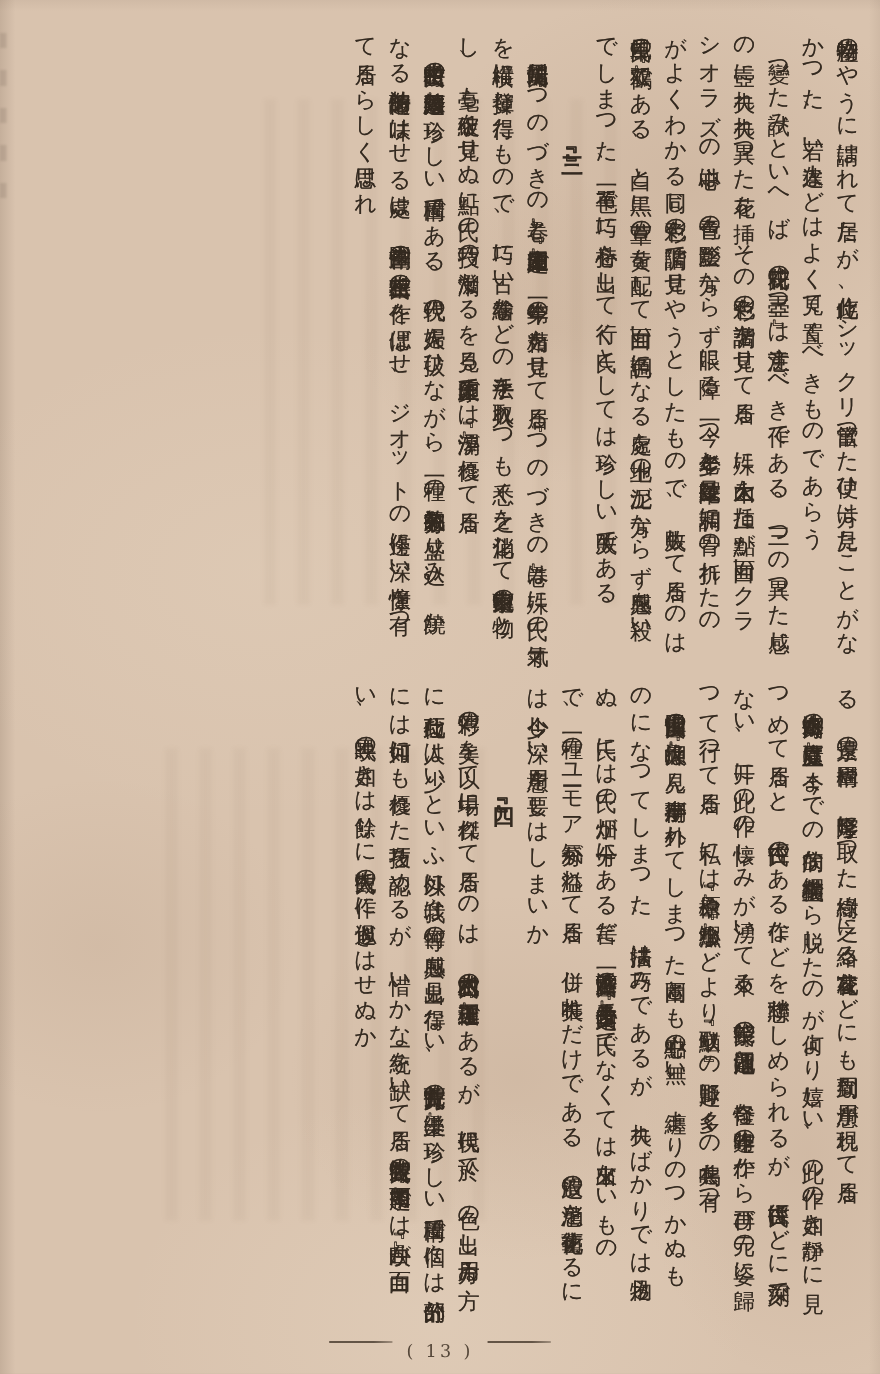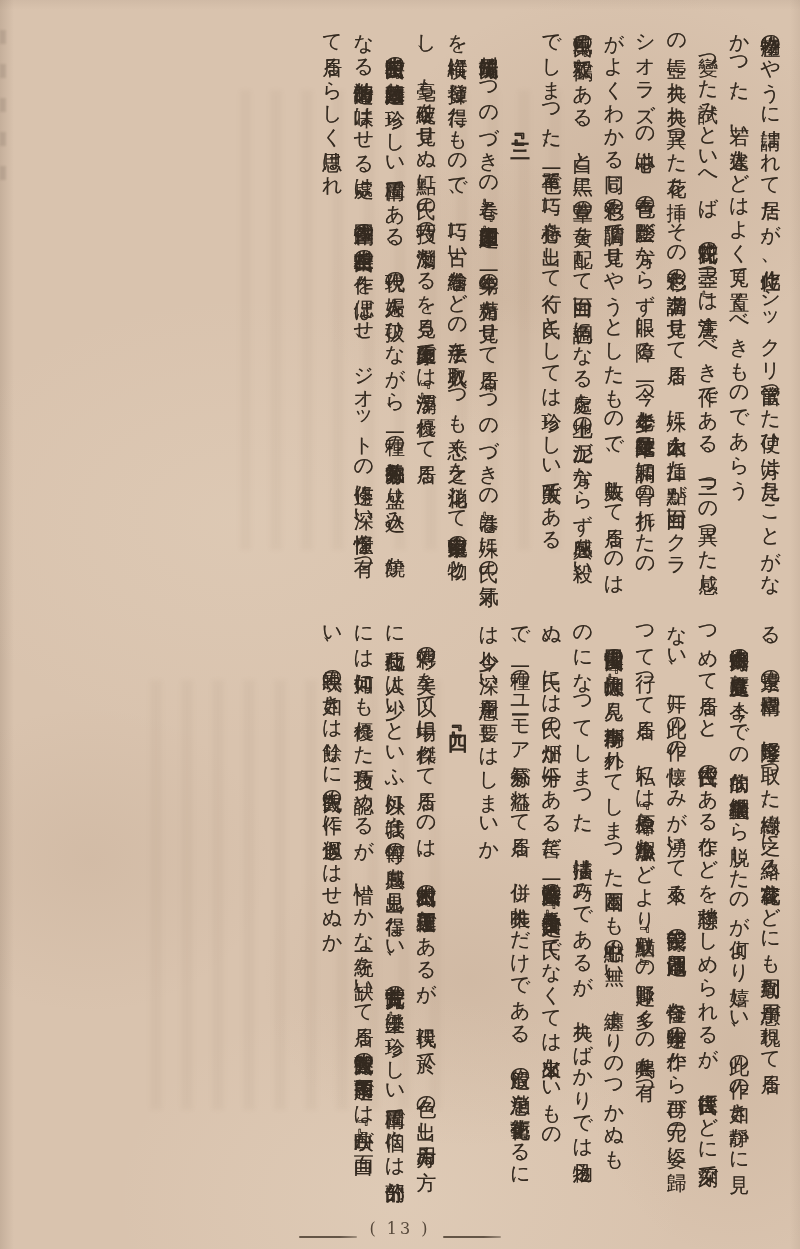--- a/index.html
+++ b/index.html
@@ -60,21 +60,21 @@
   .half p.indent{text-indent:21px;}
   .half p.heading{
     text-indent:106px;
     font-weight:600;
   }
   .footer{
     position:absolute;
     left:0; right:0;
     top:1219px;
     display:flex;
-    align-items:flex-end;
+    align-items:flex-start;
     justify-content:center;
     gap:12px;
     color:var(--faded);
   }
   .footer .rule{
     width:58px;
     height:2px;
     border-radius:1px;
     background:linear-gradient(to right, rgba(86,72,58,.9) 0 70%, rgba(86,72,58,.45));
   }

